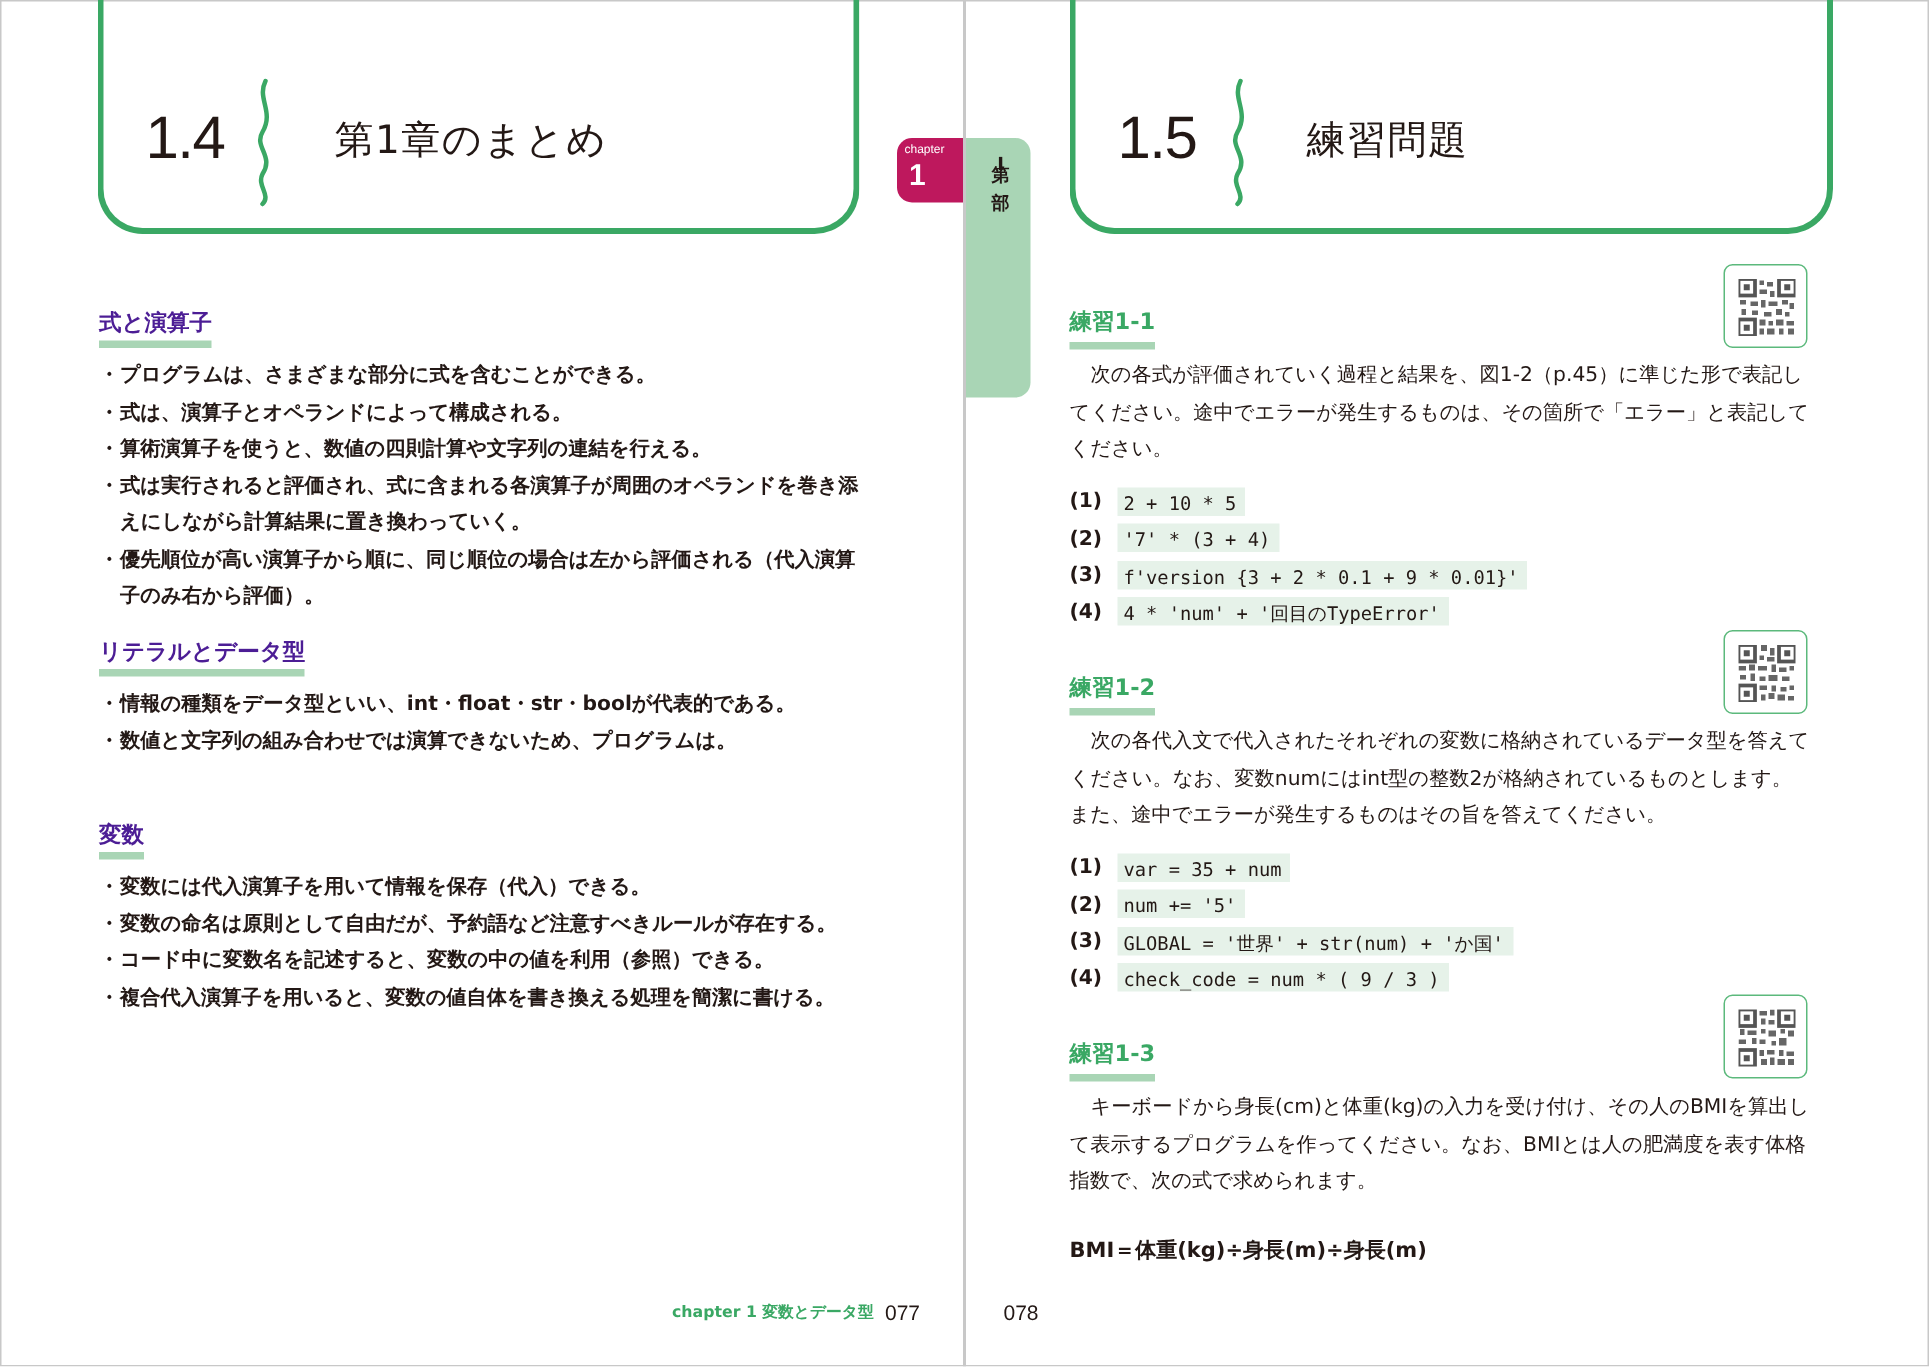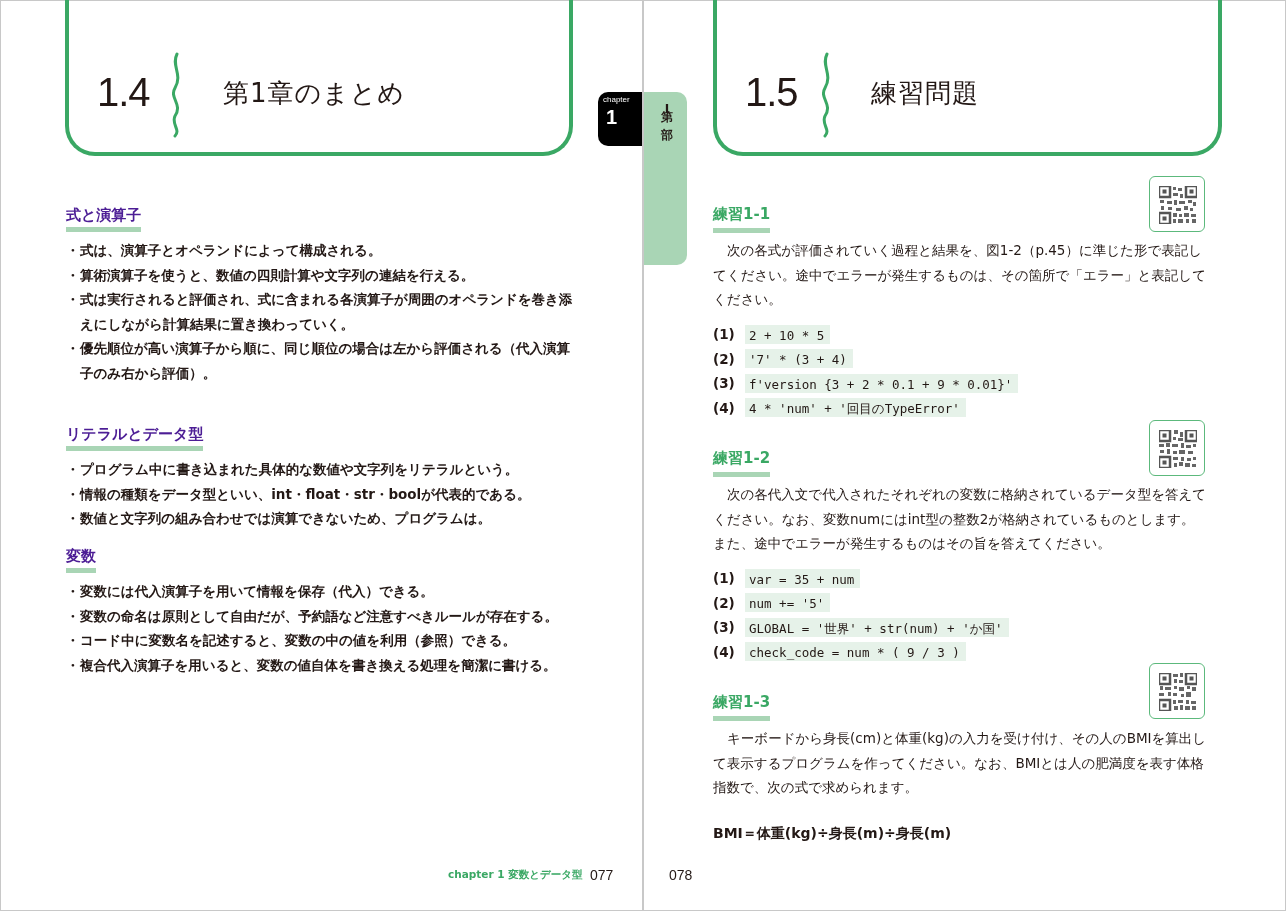--- a/index.html
+++ b/index.html
@@ -33,22 +33,22 @@
     .heading-box.left .wave { left: 100px; }
     .heading-box.right .wave { left: 102px; }
     .sec-title {
       position: absolute; top: 82px; font-size: 26px; color: #231815; letter-spacing: 1px; margin-left: 24px;
     }
     .heading-box.left .sec-title { left: 130px; }
     .heading-box.right .sec-title { left: 130px; }
 
     
     .chapter-tab {
-      position: absolute; left: 598px; top: 92px; width: 44px; height: 54px;
-      background: #000000; border-radius: 10px 0 0 10px; color: #fff;
+      position: absolute; left: 598px; top: 92px; width: 44px; height: 43px;
+      background: #be185d; border-radius: 10px 0 0 10px; color: #fff;
     }
     .chapter-tab .lbl { position: absolute; left: 5px; top: 3px; font-size: 8px; font-family: "Liberation Sans", sans-serif; }
     .chapter-tab .num { position: absolute; left: 8px; top: 14px; font-size: 20px; font-family: "Liberation Sans", sans-serif; font-weight: bold; }
     .part-tab {
       position: absolute; left: 644px; top: 92px; width: 43px; height: 173px;
       background: #a9d5b5; border-radius: 0 10px 10px 0;
     }
     .part-tab .vtext {
       position: absolute; left: 14px; top: 8px; writing-mode: vertical-rl;
       font-size: 12px; font-weight: bold; color: #231815; letter-spacing: 2px;
@@ -111,29 +111,29 @@
 <div class="chapter-tab">
   <span class="lbl">chapter</span>
   <span class="num">1</span>
 </div>
 <div class="part-tab">
   <span class="vtext">第Ⅰ部</span>
 </div>
 
 <div class="subhead" style="left:66px; top:205px;">式と演算子</div>
 <ul class="bullets" style="top:238px;">
+  <li>プログラムは、さまざまな部分に式を含むことができる。</li>
   <li>式は、演算子とオペランドによって構成される。</li>
   <li>算術演算子を使うと、数値の四則計算や文字列の連結を行える。</li>
   <li>式は実行されると評価され、式に含まれる各演算子が周囲のオペランドを巻き添えにしながら計算結果に置き換わっていく。</li>
   <li>優先順位が高い演算子から順に、同じ順位の場合は左から評価される（代入演算子のみ右から評価）。</li>
 </ul>
 
 <div class="subhead" style="left:66px; top:424px;">リテラルとデータ型</div>
 <ul class="bullets" style="top:457px;">
-  <li>プログラム中に書き込まれた具体的な数値や文字列をリテラルという。</li>
   <li>情報の種類をデータ型といい、int・float・str・boolが代表的である。</li>
   <li>数値と文字列の組み合わせでは演算できないため、プログラムは。</li>
 </ul>
 
 <div class="subhead" style="left:66px; top:546px;">変数</div>
 <ul class="bullets" style="top:579px;">
   <li>変数には代入演算子を用いて情報を保存（代入）できる。</li>
   <li>変数の命名は原則として自由だが、予約語など注意すべきルールが存在する。</li>
   <li>コード中に変数名を記述すると、変数の中の値を利用（参照）できる。</li>
   <li>複合代入演算子を用いると、変数の値自体を書き換える処理を簡潔に書ける。</li>

